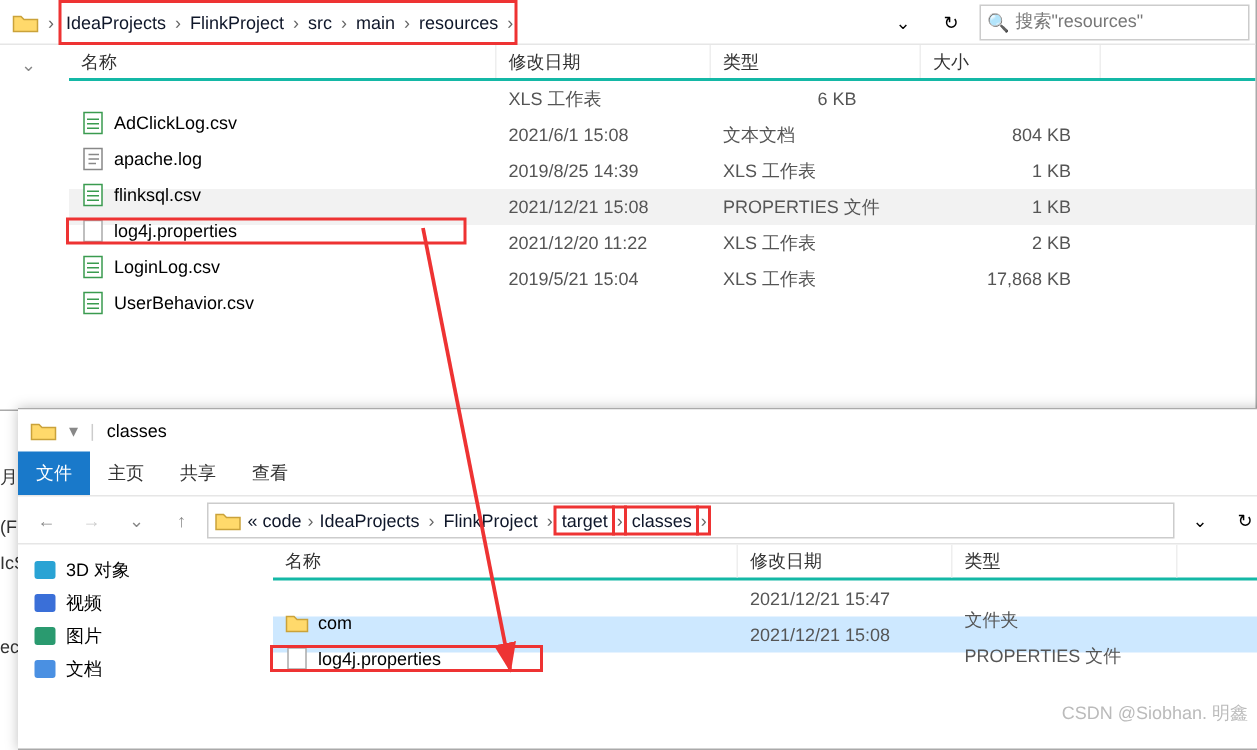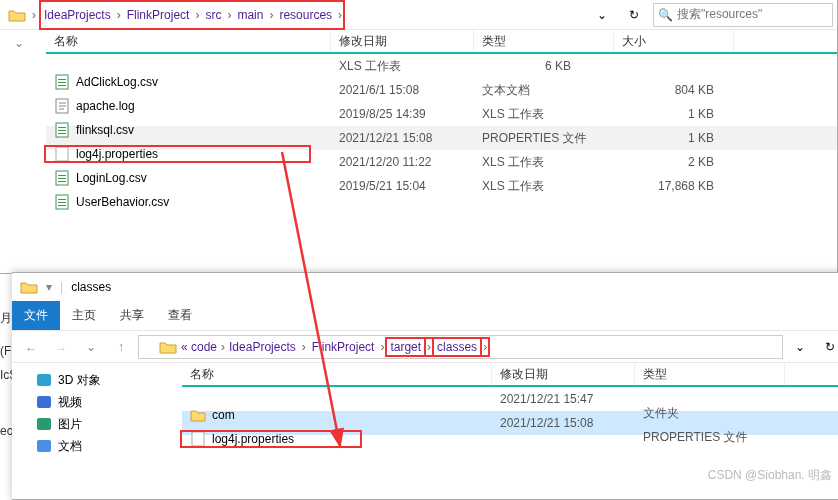--- a/index.html
+++ b/index.html
@@ -5,21 +5,21 @@
   * { box-sizing: border-box; font-family: "Microsoft YaHei", "Segoe UI", sans-serif; font-size: 12px; }
   body { margin: 0; width: 838px; height: 500px; background: #fff; position: relative; overflow: hidden; }
   .window { position: absolute; background: #fff; border: 1px solid #aaa; display: flex; flex-direction: column; }
   .w1 { left: 0; top: 0; width: 838px; height: 274px; border-top: none; border-left: none; }
   .w2 { left: 24; top: 272px; width: 838px; height: 228px; border-left: none; box-shadow: 0 0 8px rgba(0,0,0,.25); left:12px; }
   
   .bc-row { display: flex; align-items: center; height: 30px; padding: 0 4px 0 8px; border-bottom: 1px solid #e6e6e6; gap: 6px; }
   .folder-icon { width: 18px; height: 14px; display:inline-block; }
   .folder-icon svg { display:block; }
   .breadcrumb { display: flex; align-items: center; gap: 4px; height: 24px; }
-  .bc-item { display: flex; align-items: center; gap: 4px; color: #4c1d95; padding: 0 2px; cursor: default; }
+  .bc-item { display: flex; align-items: center; gap: 4px; color: #0f172a; padding: 0 2px; cursor: default; }
   .chev { color: #666; }
   .highlight-red { outline: 2px solid #e33; outline-offset: 1px; }
   .toolbar-right { margin-left: auto; display:flex; align-items:center; gap:6px; }
   .sq-btn { width: 26px; height: 24px; display:flex; align-items:center; justify-content:center; border:1px solid transparent; }
   .search-box { display:flex; align-items:center; border:1px solid #ccc; height:24px; width:180px; padding:0 4px; color:#777; gap:4px; }
   
   .body-row { display:flex; flex:1; overflow:hidden; }
   .tree { width: 46px; border-right: none; padding: 6px 0 0 14px; color:#555; }
   .list { flex:1; display:flex; flex-direction:column; }
   .cols { display:flex; border-bottom: 2px solid #14b8a6; height: 24px; align-items:center; color:#333; }
@@ -37,23 +37,23 @@
   .cell.date { width:143px; color:#555; }
   .cell.type { width:140px; color:#555; }
   .cell.size { width:120px; color:#555; justify-content:flex-end; padding-right:20px; }
   
   .w2 .title { display:flex; align-items:center; height:28px; background:#fff; padding:0 8px; gap:8px; }
   .ribbon { display:flex; align-items:flex-end; height:30px; background:#fff; border-bottom:1px solid #e6e6e6; }
   .tab { padding:6px 12px; color:#333; }
   .tab.active { background:#1979ca; color:#ffffff; }
   .nav-row { display:flex; align-items:center; height:32px; padding:0 6px; gap:4px; border-bottom:1px solid #e6e6e6; }
   .nav-btn { width:26px; height:26px; display:flex; align-items:center; justify-content:center; color:#888; }
-  .addr { flex:1; border:1px solid #ccc; height:24px; display:flex; align-items:center; padding:0 20px; gap:2px; overflow:hidden; }
+  .addr { flex:1; border:1px solid #ccc; height:24px; display:flex; align-items:center; padding:0 4px; gap:2px; overflow:hidden; }
   .w2 .body-row { height: calc(100% - 90px); }
-  .nav-left { width:170px; padding:6px 0 0 24px; border-right:none; }
+  .nav-left { width:170px; padding:6px 0 0 10px; border-right:none; }
   .nav-item { display:flex; align-items:center; gap:6px; height:22px; color:#000; }
   .w2 .c-name { width:310px; }
   .w2 .c-date { width:143px; }
   .w2 .c-type { width:150px; }
   .w2 .cell.name { width:310px; }
   .w2 .cell.date { width:143px; }
   .w2 .cell.type { width:150px;margin-top:28px; }
   
   .drive { position:absolute; left:0; color:#333; font-size:12px; }
   

